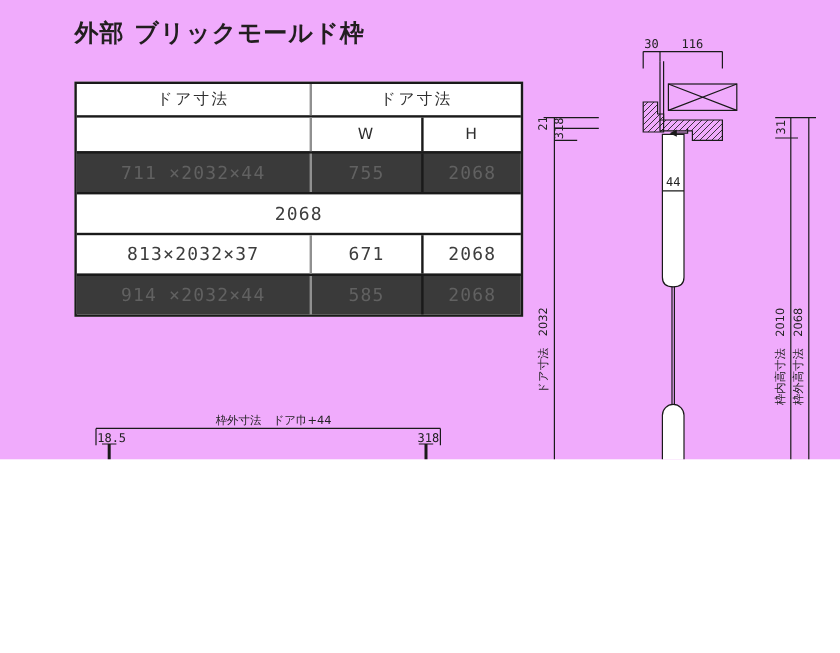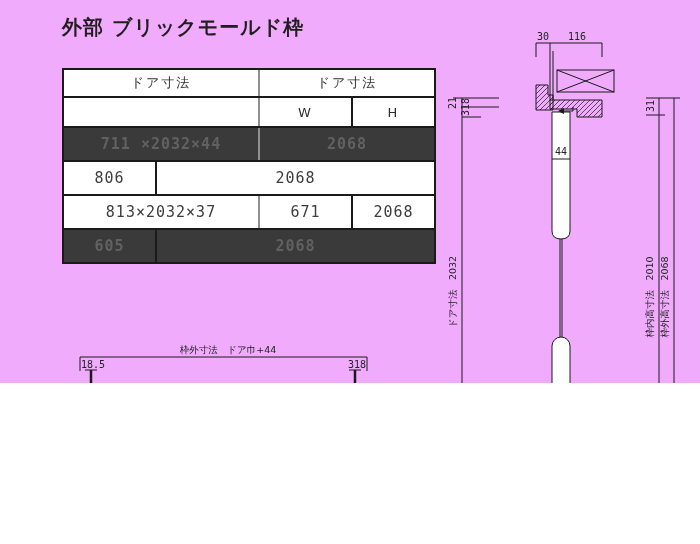--- a/index.html
+++ b/index.html
@@ -17,21 +17,21 @@
   .hjp{font-size:13px;color:#2f2f2f;letter-spacing:2px;}
   .num{font-family:"DejaVu Sans Mono",monospace;font-size:15px;letter-spacing:1px;}
   .c1{width:196px;border-right:2px solid #909090;}
   .c2{width:93px;border-right:2px solid #1a1a1a;}
   .c3{flex:1;}
   .c23{flex:1;}
   .rh1{height:26px;}
   .rh2{height:30px;}
   .rd{height:34px;}
   .dark{background:#3a3a3a;}
-  .dark .cell, .dark{color:#616161;font-weight:bold;}
+  .dark .cell, .dark{color:#616161;}
   
   .ln{stroke:#1a1a1a;stroke-width:1;fill:none;}
   .lnb{stroke:#1a1a1a;stroke-width:1.4;fill:none;}
   .lng{stroke:#9c9c9c;stroke-width:1.3;fill:none;}
   .lngr{stroke:#666;stroke-width:1;fill:none;}
   .fillblk{fill:#1a1a1a;stroke:none;}
   .white{fill:#ffffff;stroke:#1a1a1a;stroke-width:1;}
   .dim{font-family:"DejaVu Sans Mono",monospace;font-size:10px;fill:#222222;}
   .dimjp{font-family:"DejaVu Sans",sans-serif;font-size:9.5px;fill:#222222;}
 </style>
@@ -47,33 +47,34 @@
       <div class="cell hjp c1">ドア寸法</div>
       <div class="cell hjp c23">ドア寸法</div>
     </div>
     <div class="trow rh2">
       <div class="cell c1"></div>
       <div class="cell hjp c2">W</div>
       <div class="cell hjp c3">H</div>
     </div>
     <div class="trow rd dark">
       <div class="cell num c1">711 ×2032×44</div>
+      <div class="cell num c2">755</div>
       <div class="cell num c3">2068</div>
     </div>
     <div class="trow rd">
-      <div class="cell num c2">806</div>
       <div class="cell num c3">2068</div>
     </div>
     <div class="trow rd">
       <div class="cell num c1">813×2032×37</div>
       <div class="cell num c2">671</div>
       <div class="cell num c3">2068</div>
     </div>
     <div class="trow rd dark">
-      <div class="cell num c2">605</div>
+      <div class="cell num c1">914 ×2032×44</div>
+      <div class="cell num c2">585</div>
       <div class="cell num c3">2068</div>
     </div>
   </div>
 
   <svg style="position:absolute;left:440px;top:20px;" width="260" height="524" viewBox="440 20 260 524">
     <defs>
       <pattern id="hatch1" patternUnits="userSpaceOnUse" width="5" height="5">
         <path d="M0,5 L5,0 M-1,1 L1,-1 M4,6 L6,4" stroke="#1a1a1a" stroke-width="0.7"></path>
       </pattern>
     </defs>

